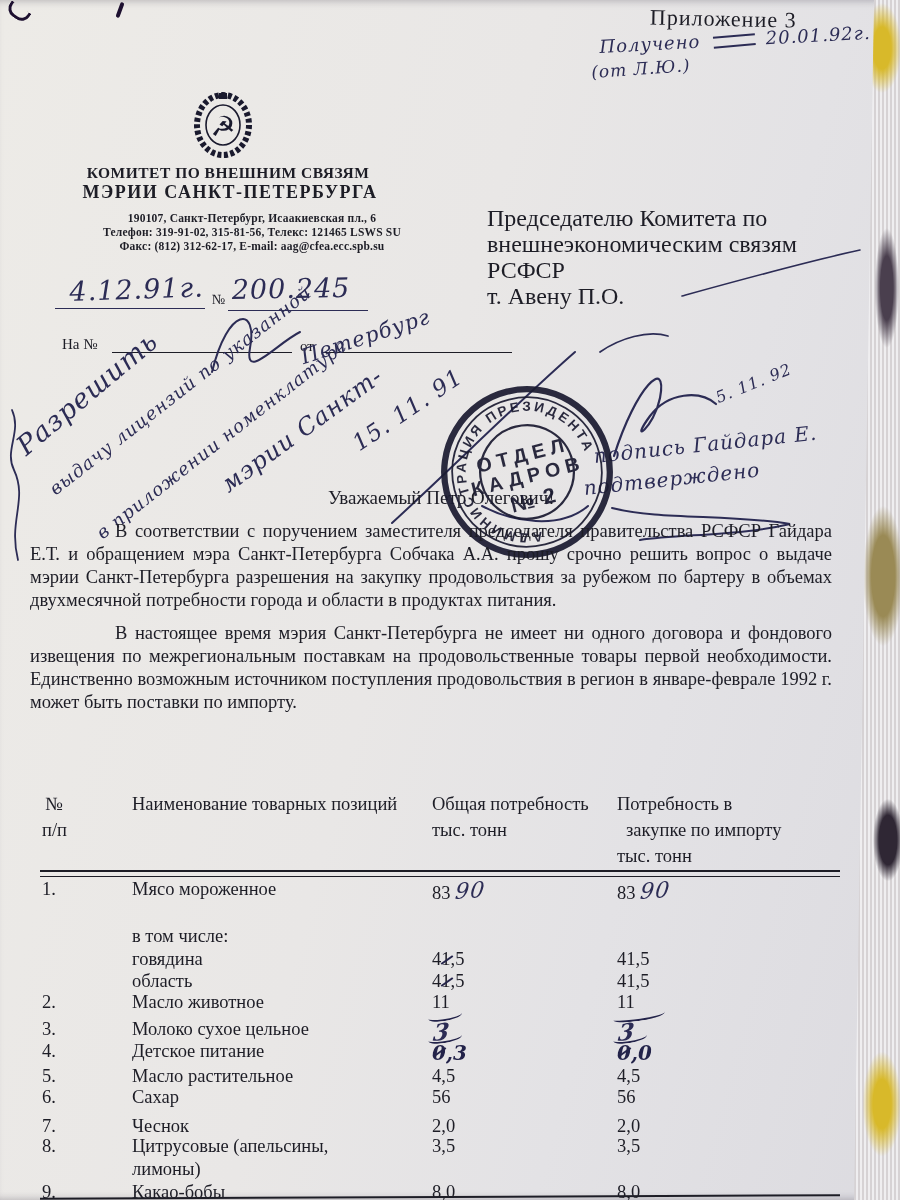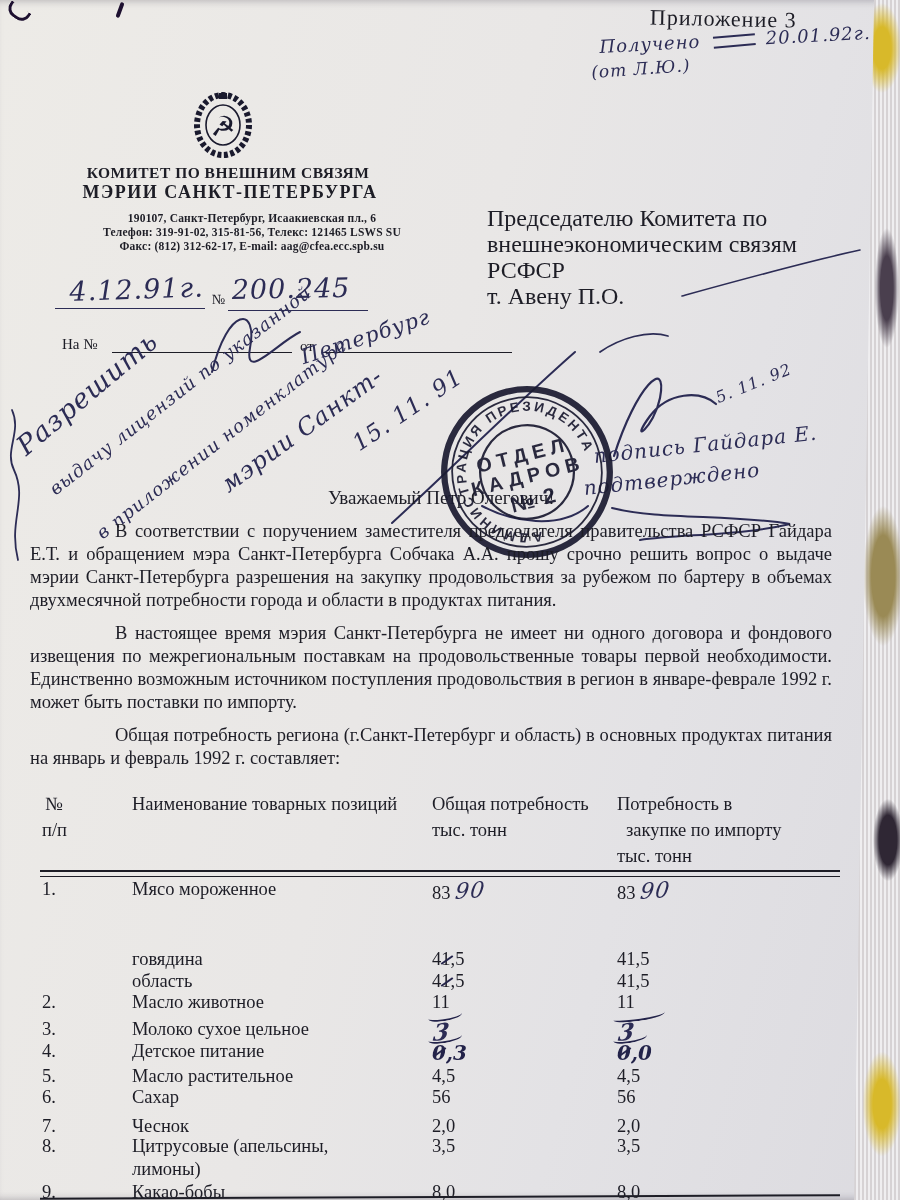--- a/index.html
+++ b/index.html
@@ -140,21 +140,20 @@
         </text>
         <text x="100" y="88" text-anchor="middle" font-size="22" font-weight="bold" letter-spacing="6" fill="#1a1a30" font-family="Liberation Sans,sans-serif">ОТДЕЛ</text>
         <text x="100" y="112" text-anchor="middle" font-size="22" font-weight="bold" letter-spacing="6" fill="#1a1a30" font-family="Liberation Sans,sans-serif">КАДРОВ</text>
         <text x="100" y="140" text-anchor="middle" font-size="24" font-weight="bold" letter-spacing="2" fill="#1a1a30" font-family="Liberation Sans,sans-serif">№ 2</text>
       </svg>
     </div>
 
     <div class="abs body-text" style="left:30px;top:520px;width:818px;">
       <p>В соответствии с поручением заместителя председателя правительства РСФСР Гайдара Е.Т. и обращением мэра Санкт-Петербурга Собчака А.А. прошу срочно решить вопрос о выдаче мэрии Санкт-Петербурга разрешения на закупку продовольствия за рубежом по бартеру в объемах двухмесячной потребности города и области в продуктах питания.</p>
       <p>В настоящее время мэрия Санкт-Петербурга не имеет ни одного договора и фондового извещения по межрегиональным поставкам на продовольственные товары первой необходимости. Единственно возможным источником поступления продовольствия в регион в январе-феврале 1992 г. может быть поставки по импорту.</p>
-      <p>Общая потребность региона (г.Санкт-Петербург и область) в основных продуктах питания на январь и февраль 1992 г. составляет:</p>
     </div>
 
     <div id="tblhead">
       <span class="h abs" style="left:45px;top:794px;">№</span>
       <span class="h abs" style="left:42px;top:820px;">п/п</span>
       <span class="h abs" style="left:132px;top:794px;">Наименование товарных позиций</span>
       <span class="h abs" style="left:432px;top:794px;">Общая потребность</span>
       <span class="h abs" style="left:432px;top:820px;">тыс. тонн</span>
       <span class="h abs" style="left:617px;top:794px;">Потребность в</span>
       <span class="h abs" style="left:626px;top:820px;">закупке по импорту</span>
@@ -162,20 +161,23 @@
     </div>
     <div class="dblrule" style="top:870px;"></div>
 
     <div id="tbl" style="top:876px;">
       <div class="tline" style="top:3px;">
         <span class="tnum">1.</span>
         <span class="tname">Мясо мороженное</span>
         <span class="tc3"><span>83</span><span class="hw hwnum">90</span></span>
         <span class="tc4"><span>83</span><span class="hw hwnum">90</span></span>
       </div>
+      <div class="tline" style="top:50px;">
+        <span class="tname">в том числе:</span>
+      </div>
       <div class="tline" style="top:73px;">
         <span class="tname">говядина</span>
         <span class="tc3"><span>41,5</span><i class="slash"></i></span>
         <span class="tc4">41,5</span>
       </div>
       <div class="tline" style="top:95px;">
         <span class="tname">область</span>
         <span class="tc3"><span>41,5</span><i class="slash"></i></span>
         <span class="tc4">41,5</span>
       </div>

